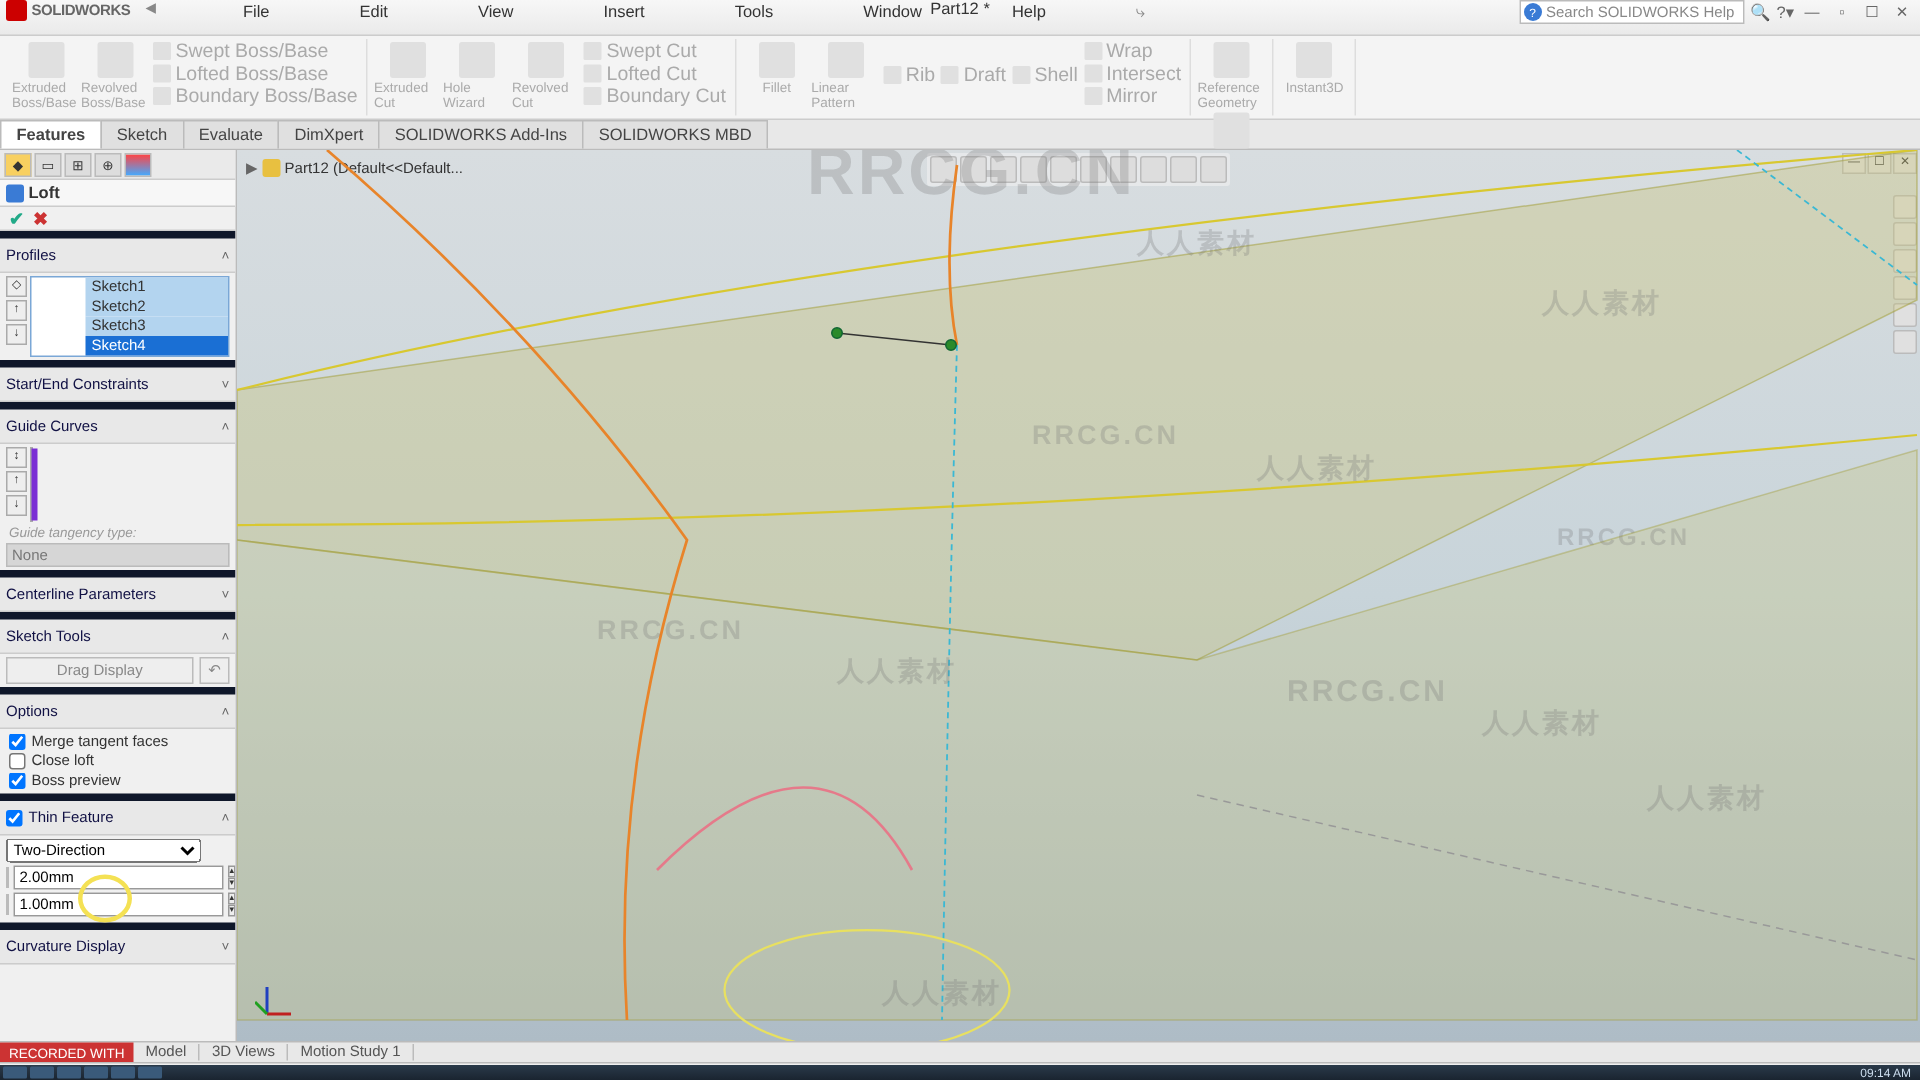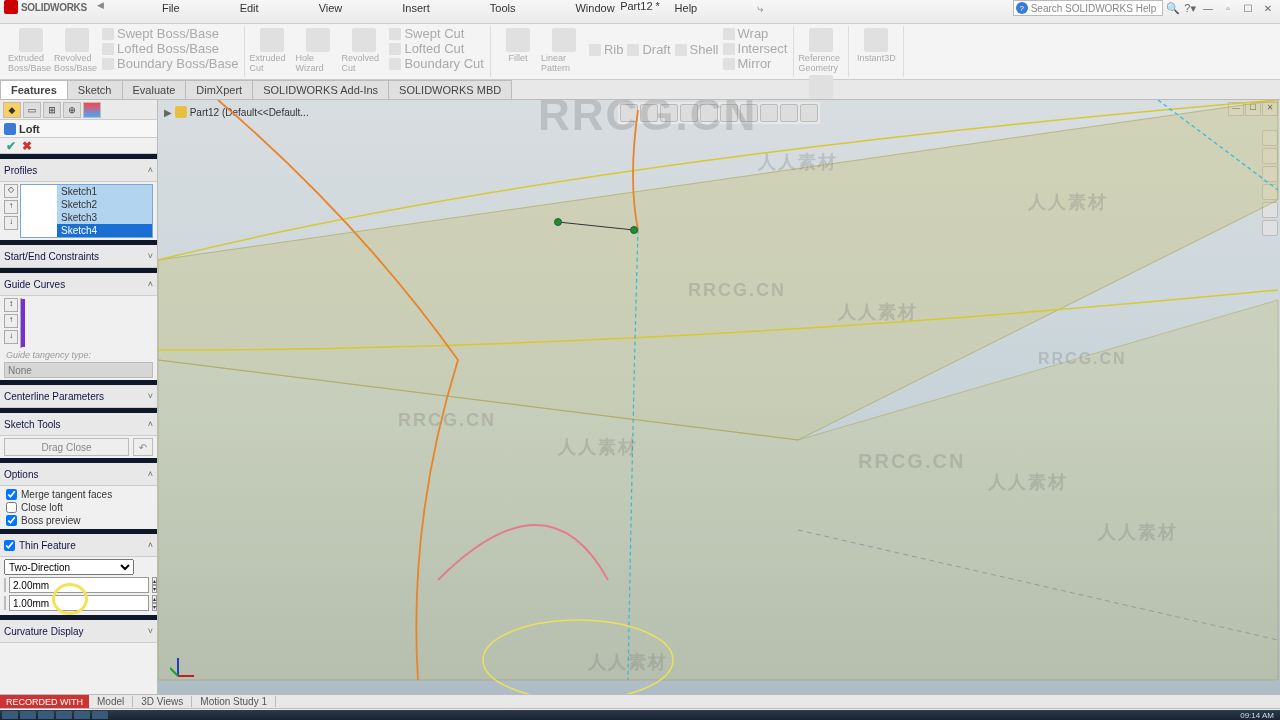--- a/index.html
+++ b/index.html
@@ -330,21 +330,21 @@
     <div class="section-head">
       <span>Centerline Parameters</span>
         <span class="chev">˅</span>
     </div>
 
     <div class="section-head">
       <span>Sketch Tools</span>
         <span class="chev">˄</span>
     </div>
     <div class="section-body" style="display:flex;gap:4px;">
-      <div class="drag-btn" style="flex:1;">Drag Close</div>
+      <div class="drag-btn" style="flex:1;">Drag Display</div>
       <div class="drag-btn" style="width:20px;">↶</div>
     </div>
 
     <div class="section-head">
       <span>Options</span>
         <span class="chev">˄</span>
     </div>
     <div class="section-body">
       <label class="chk-row">
           <input type="checkbox" checked="" style="">

